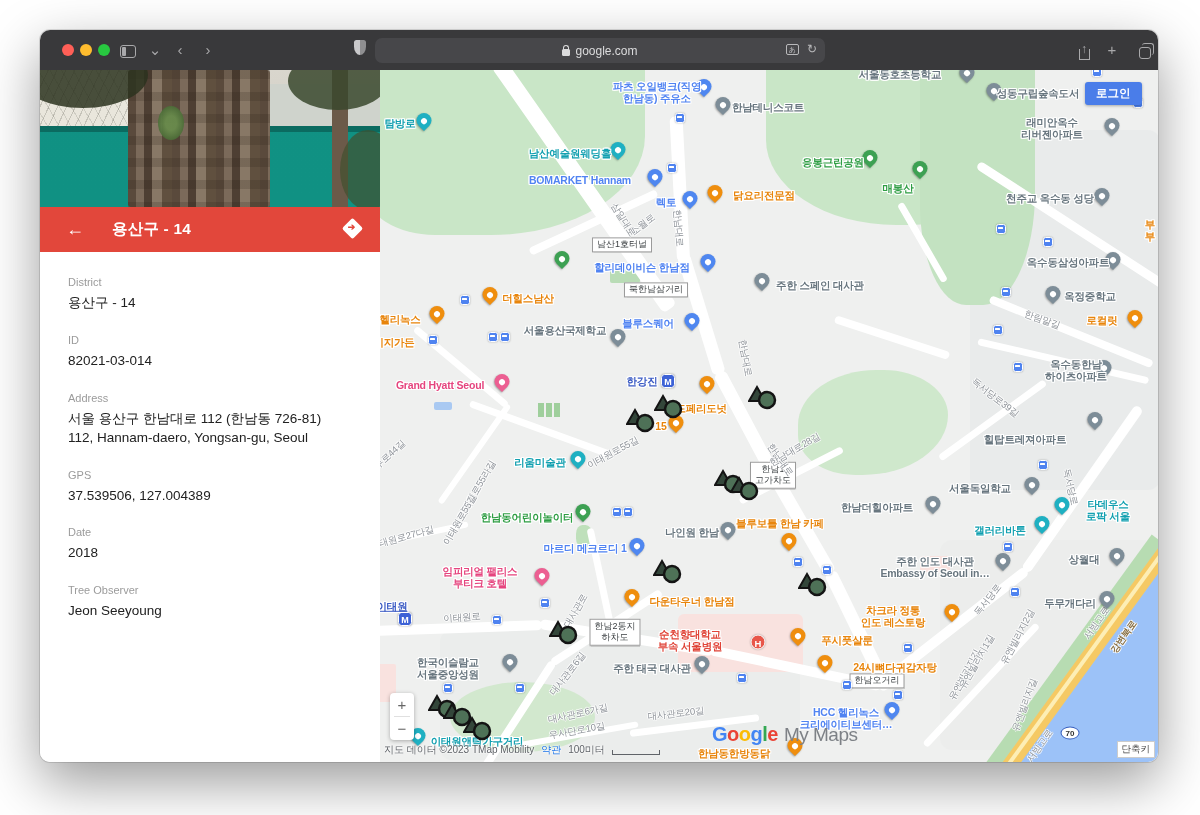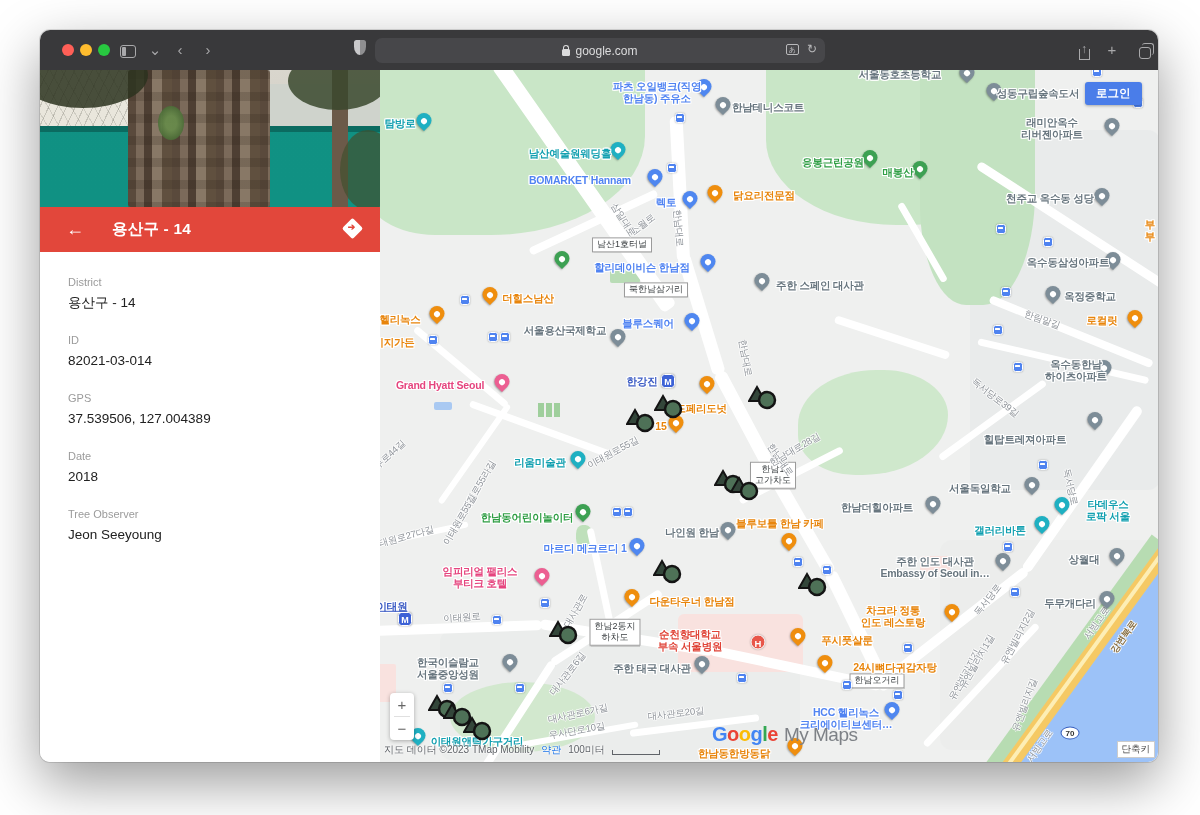--- a/index.html
+++ b/index.html
@@ -150,20 +150,25 @@
       <div id="fields">
           <div class="field">
             <div class="f-label">District</div>
             <div class="f-value">용산구 - 14</div>
           </div>
           <div class="field">
             <div class="f-label">ID</div>
             <div class="f-value">82021-03-014</div>
           </div>
           <div class="field">
+            <div class="f-label">Address</div>
+            <div class="f-value">서울 용산구 한남대로 112 (한남동 726-81)
+112, Hannam-daero, Yongsan-gu, Seoul</div>
+          </div>
+          <div class="field">
             <div class="f-label">GPS</div>
             <div class="f-value">37.539506, 127.004389</div>
           </div>
           <div class="field">
             <div class="f-label">Date</div>
             <div class="f-value">2018</div>
           </div>
           <div class="field">
             <div class="f-label">Tree Observer</div>
             <div class="f-value">Jeon Seeyoung</div>
@@ -307,21 +312,21 @@
           <div class="poi-label k-attr" style="left: 190px; top: 83px;">남산예술원웨딩홀</div>
           <div class="pin p-shop" style="left: 275px; top: 114px;"></div>
           <div class="poi-label k-shop" style="left: 200px; top: 110px;">BOMARKET Hannam</div>
           <div class="pin p-shop" style="left: 310px; top: 136px;"></div>
           <div class="poi-label k-shop" style="left: 286px; top: 132px;">렉토</div>
           <div class="pin p-food" style="left: 335px; top: 130px;"></div>
           <div class="poi-label k-food" style="left: 384px; top: 125px;">닭요리전문점</div>
           <div class="pin p-park" style="left: 490px; top: 95px;"></div>
           <div class="poi-label k-park" style="left: 453px; top: 92px;">응봉근린공원</div>
           <div class="pin p-park" style="left: 540px; top: 106px;"></div>
-          <div class="poi-label k-park" style="left: 518px; top: 102px;">매봉산</div>
+          <div class="poi-label k-park" style="left: 518px; top: 118px;">매봉산</div>
           <div class="pin p-civic" style="left: 722px; top: 133px;"></div>
           <div class="poi-label k-civic" style="left: 670px; top: 128px;">천주교 옥수동 성당</div>
           <div class="poi-label k-food" style="left: 770px; top: 160px;">부부</div>
           <div class="pin p-civic" style="left: 733px; top: 197px;"></div>
           <div class="poi-label k-civic" style="left: 688px; top: 192px;">옥수동삼성아파트</div>
           <div class="pin p-civic" style="left: 673px; top: 231px;"></div>
           <div class="poi-label k-civic" style="left: 710px; top: 226px;">옥정중학교</div>
           <div class="pin p-food" style="left: 755px; top: 255px;"></div>
           <div class="poi-label k-food" style="left: 722px; top: 250px;">로컬릿</div>
           <div class="pin p-civic" style="left: 724px; top: 305px;"></div>

